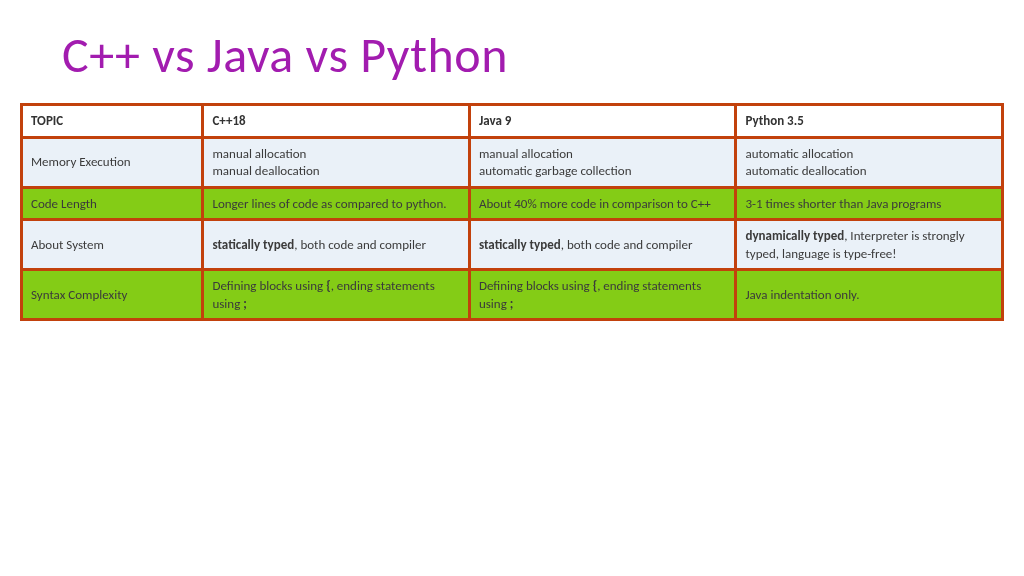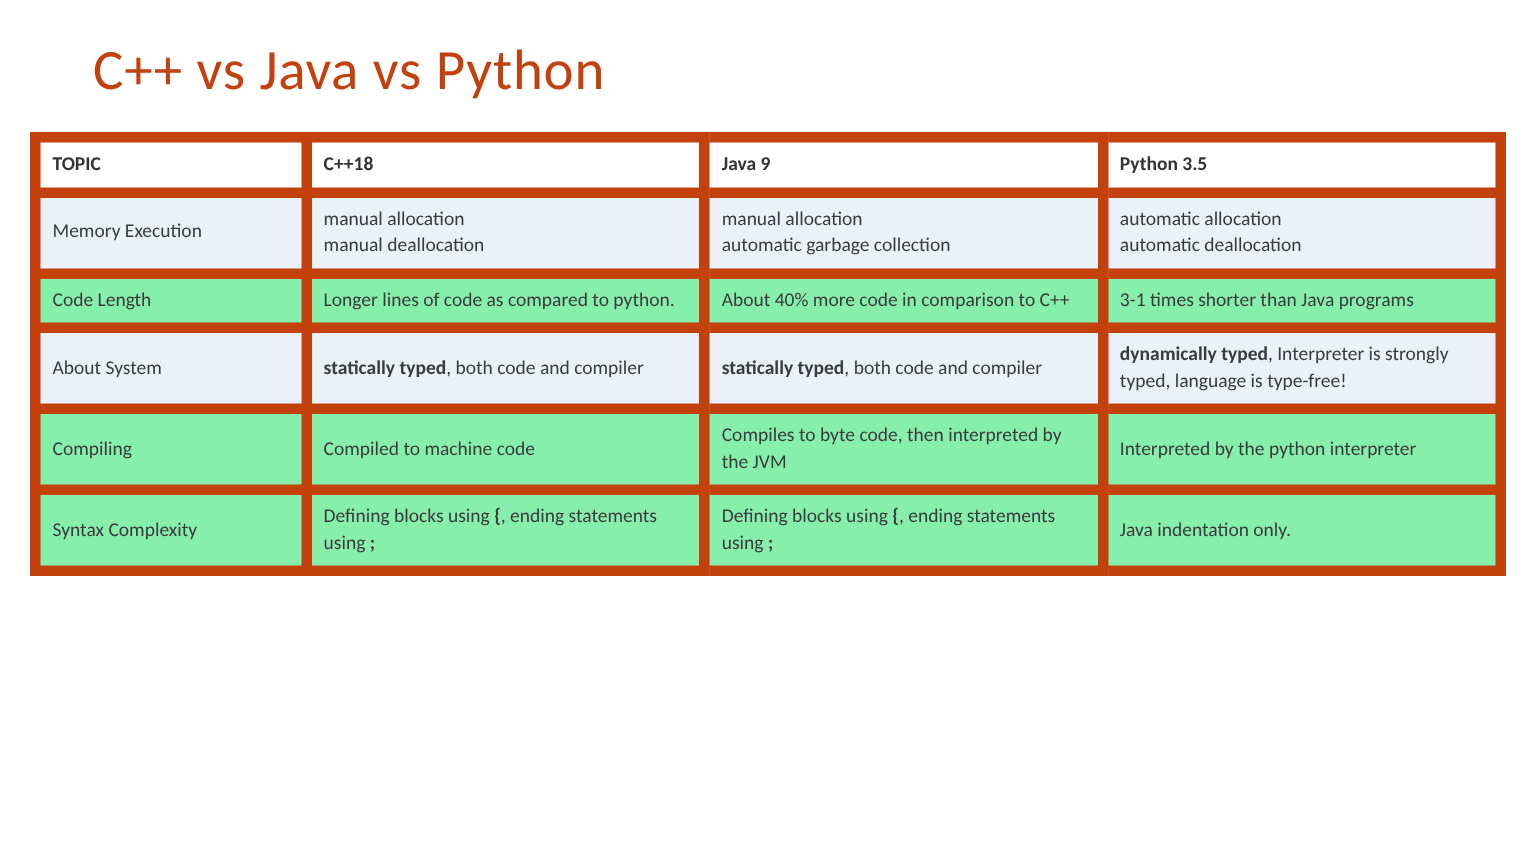--- a/index.html
+++ b/index.html
@@ -5,49 +5,49 @@
   * { box-sizing: border-box; margin: 0; padding: 0; }
   body {
     width: 1024px;
     height: 576px;
     background: #ffffff;
     font-family: "Segoe UI", "Calibri", Arial, sans-serif;
     padding: 24px 20px 20px 20px;
     color: #3b3b3b;
   }
   h1 {
-    font-size: 38px;
+    font-size: 50px;
     font-weight: 400;
-    color: #c2410c;
+    color: #a21caf;
     margin: 0 0 18px 42px;
     letter-spacing: 0.5px;
   }
   table {
     width: 100%;
     border-collapse: collapse;
     table-layout: fixed;
     font-size: 13px;
     line-height: 1.35;
   }
   th, td {
-    border: 7px solid #c2410c;
+    border: 3px solid #c2410c;
     padding: 6px 8px;
     text-align: left;
     vertical-align: middle;
   }
   th {
     background: #ffffff;
     font-weight: 700;
     color: #333;
     font-size: 13px;
   }
   col.topic { width: 18.5%; }
   col.lang  { width: 27.17%; }
   tr.odd td  { background: #eaf1f8; }
-  tr.even td { background: #86efac; }
+  tr.even td { background: #84cc16; }
   .sub {
     font-size: 9.5px;
     font-weight: 700;
     line-height: 1.15;
     display: inline;
   }
   .b { font-weight: 700; }
 </style>
 </head>
 <body>
@@ -93,26 +93,20 @@
       <td>3-1 times shorter than Java programs</td>
     </tr>
 
     <tr class="odd">
       <td>About System</td>
       <td><span class="b">statically typed</span><span>, both code and compiler</span></td>
       <td><span class="b">statically typed</span><span>, both code and compiler</span></td>
       <td><span class="b">dynamically typed</span><span>, Interpreter is strongly typed, language is type-free!</span></td>
     </tr>
 
-    <tr class="even">
-      <td>Compiling</td>
-      <td>Compiled to machine code</td>
-      <td>Compiles to byte code, then interpreted by the JVM</td>
-      <td>Interpreted by the python interpreter</td>
-    </tr>
 
 
 
 
     <tr class="even">
       <td>Syntax Complexity</td>
       <td><span>Defining blocks using </span><span class="b">{</span><span>, ending statements using </span><span class="b">;</span></td>
       <td><span>Defining blocks using </span><span class="b">{</span><span>, ending statements using </span><span class="b">;</span></td>
       <td>Java indentation only.</td>
     </tr>

